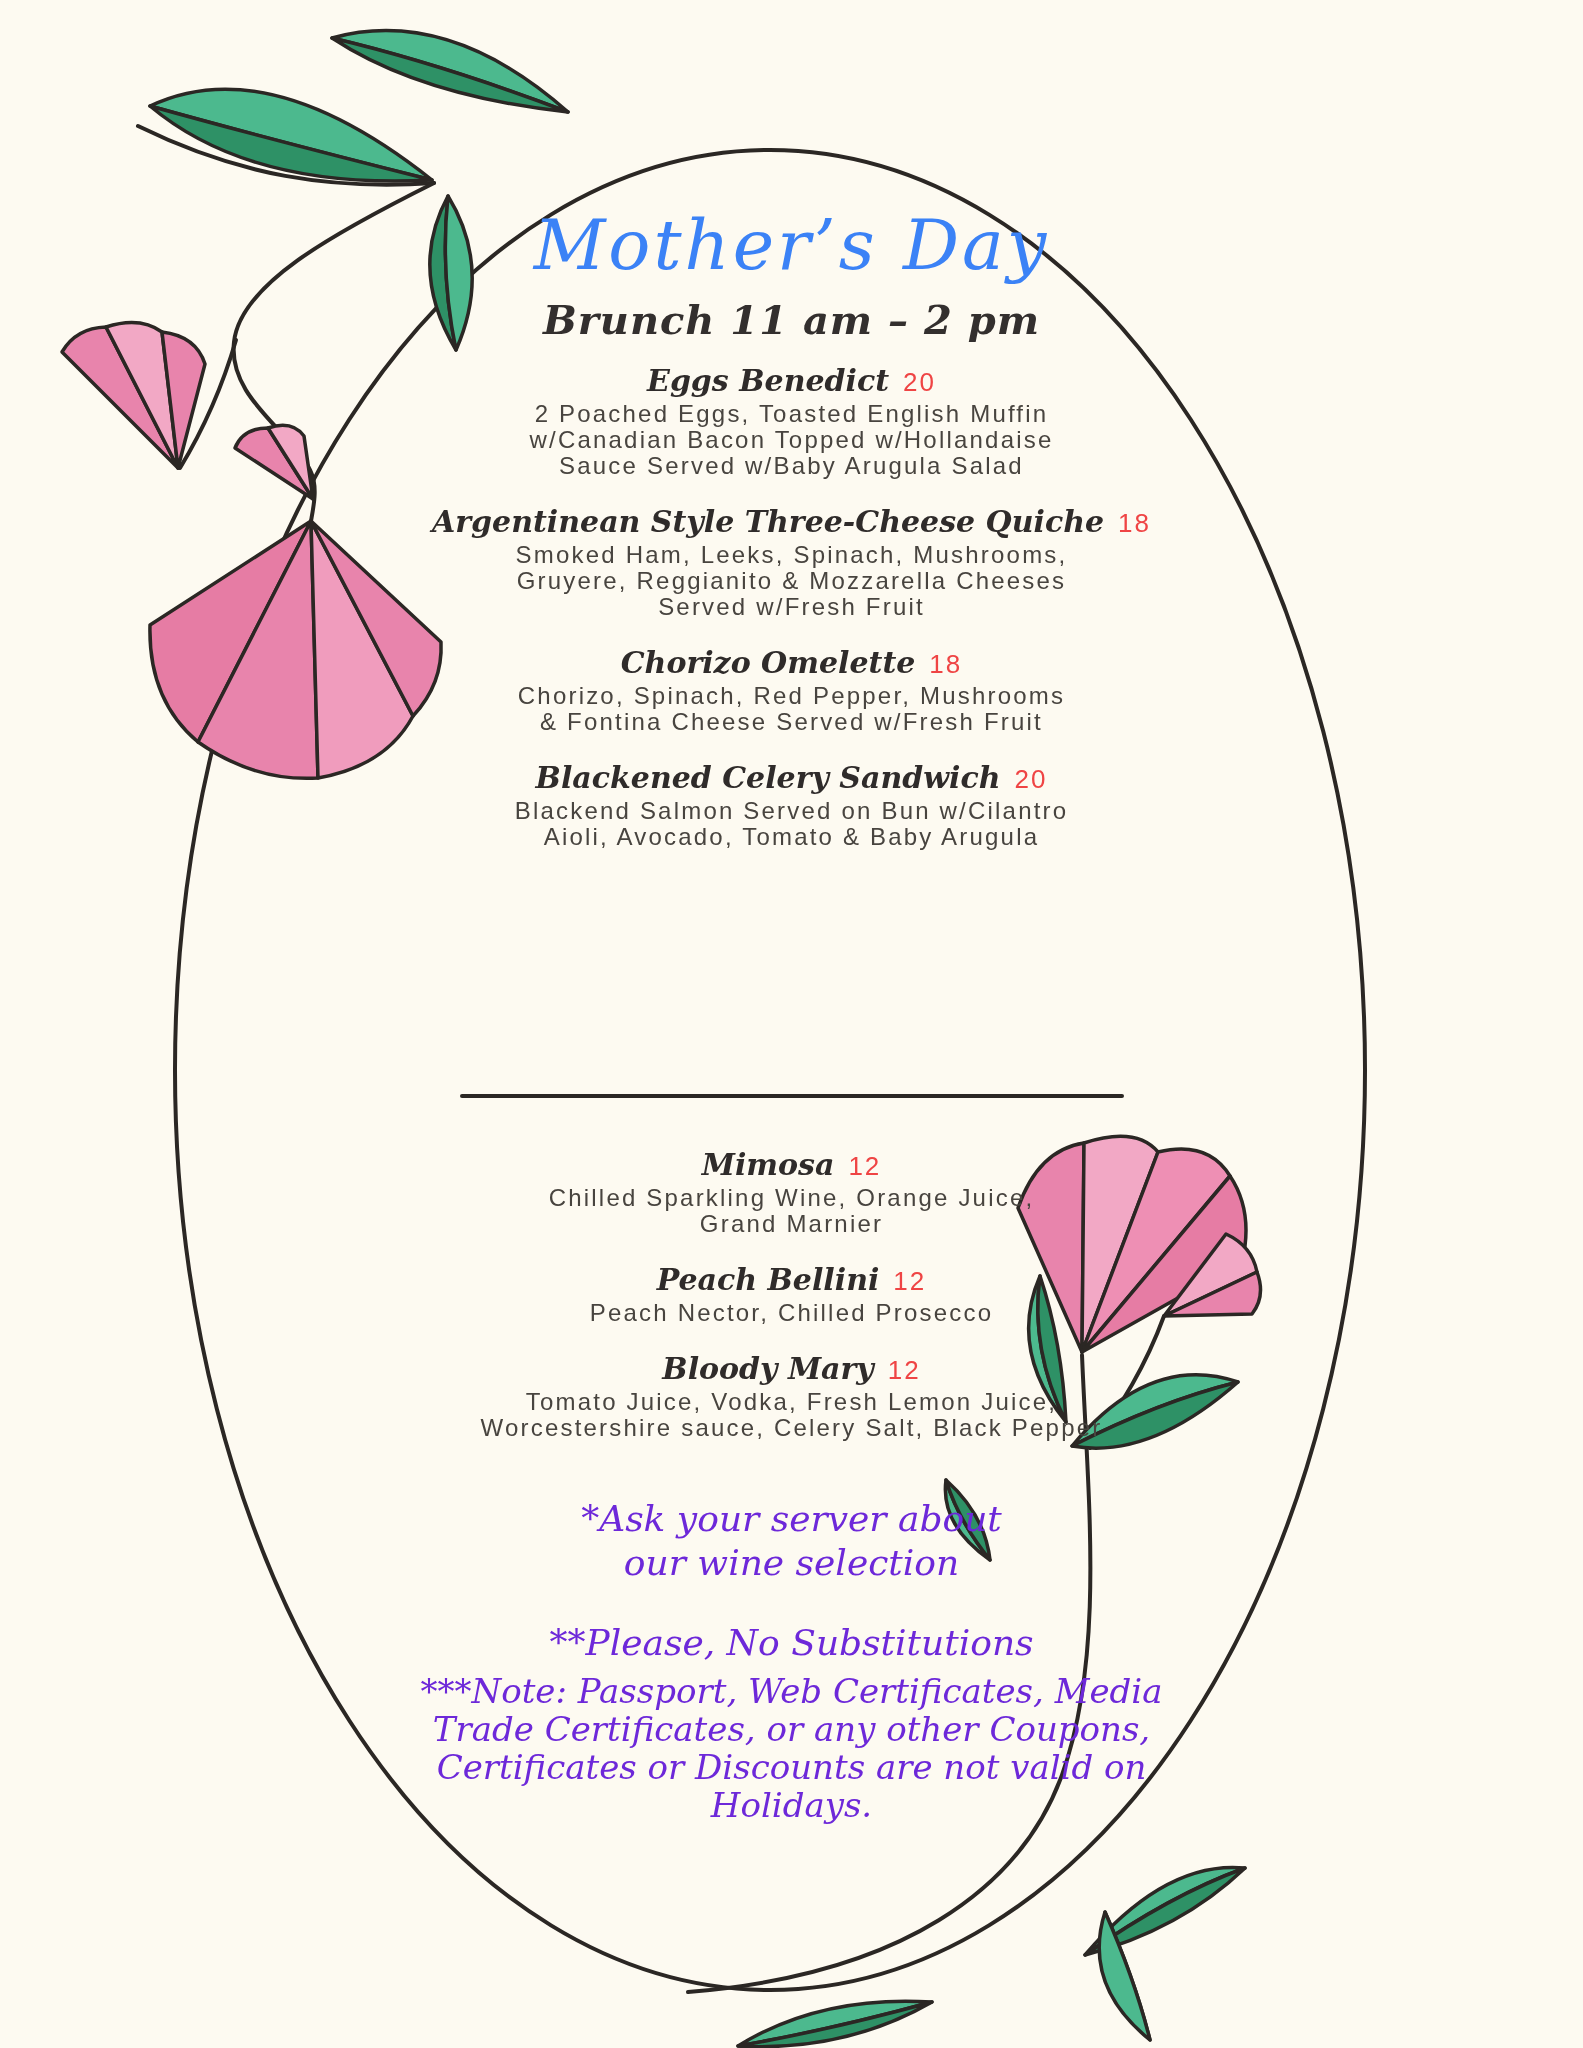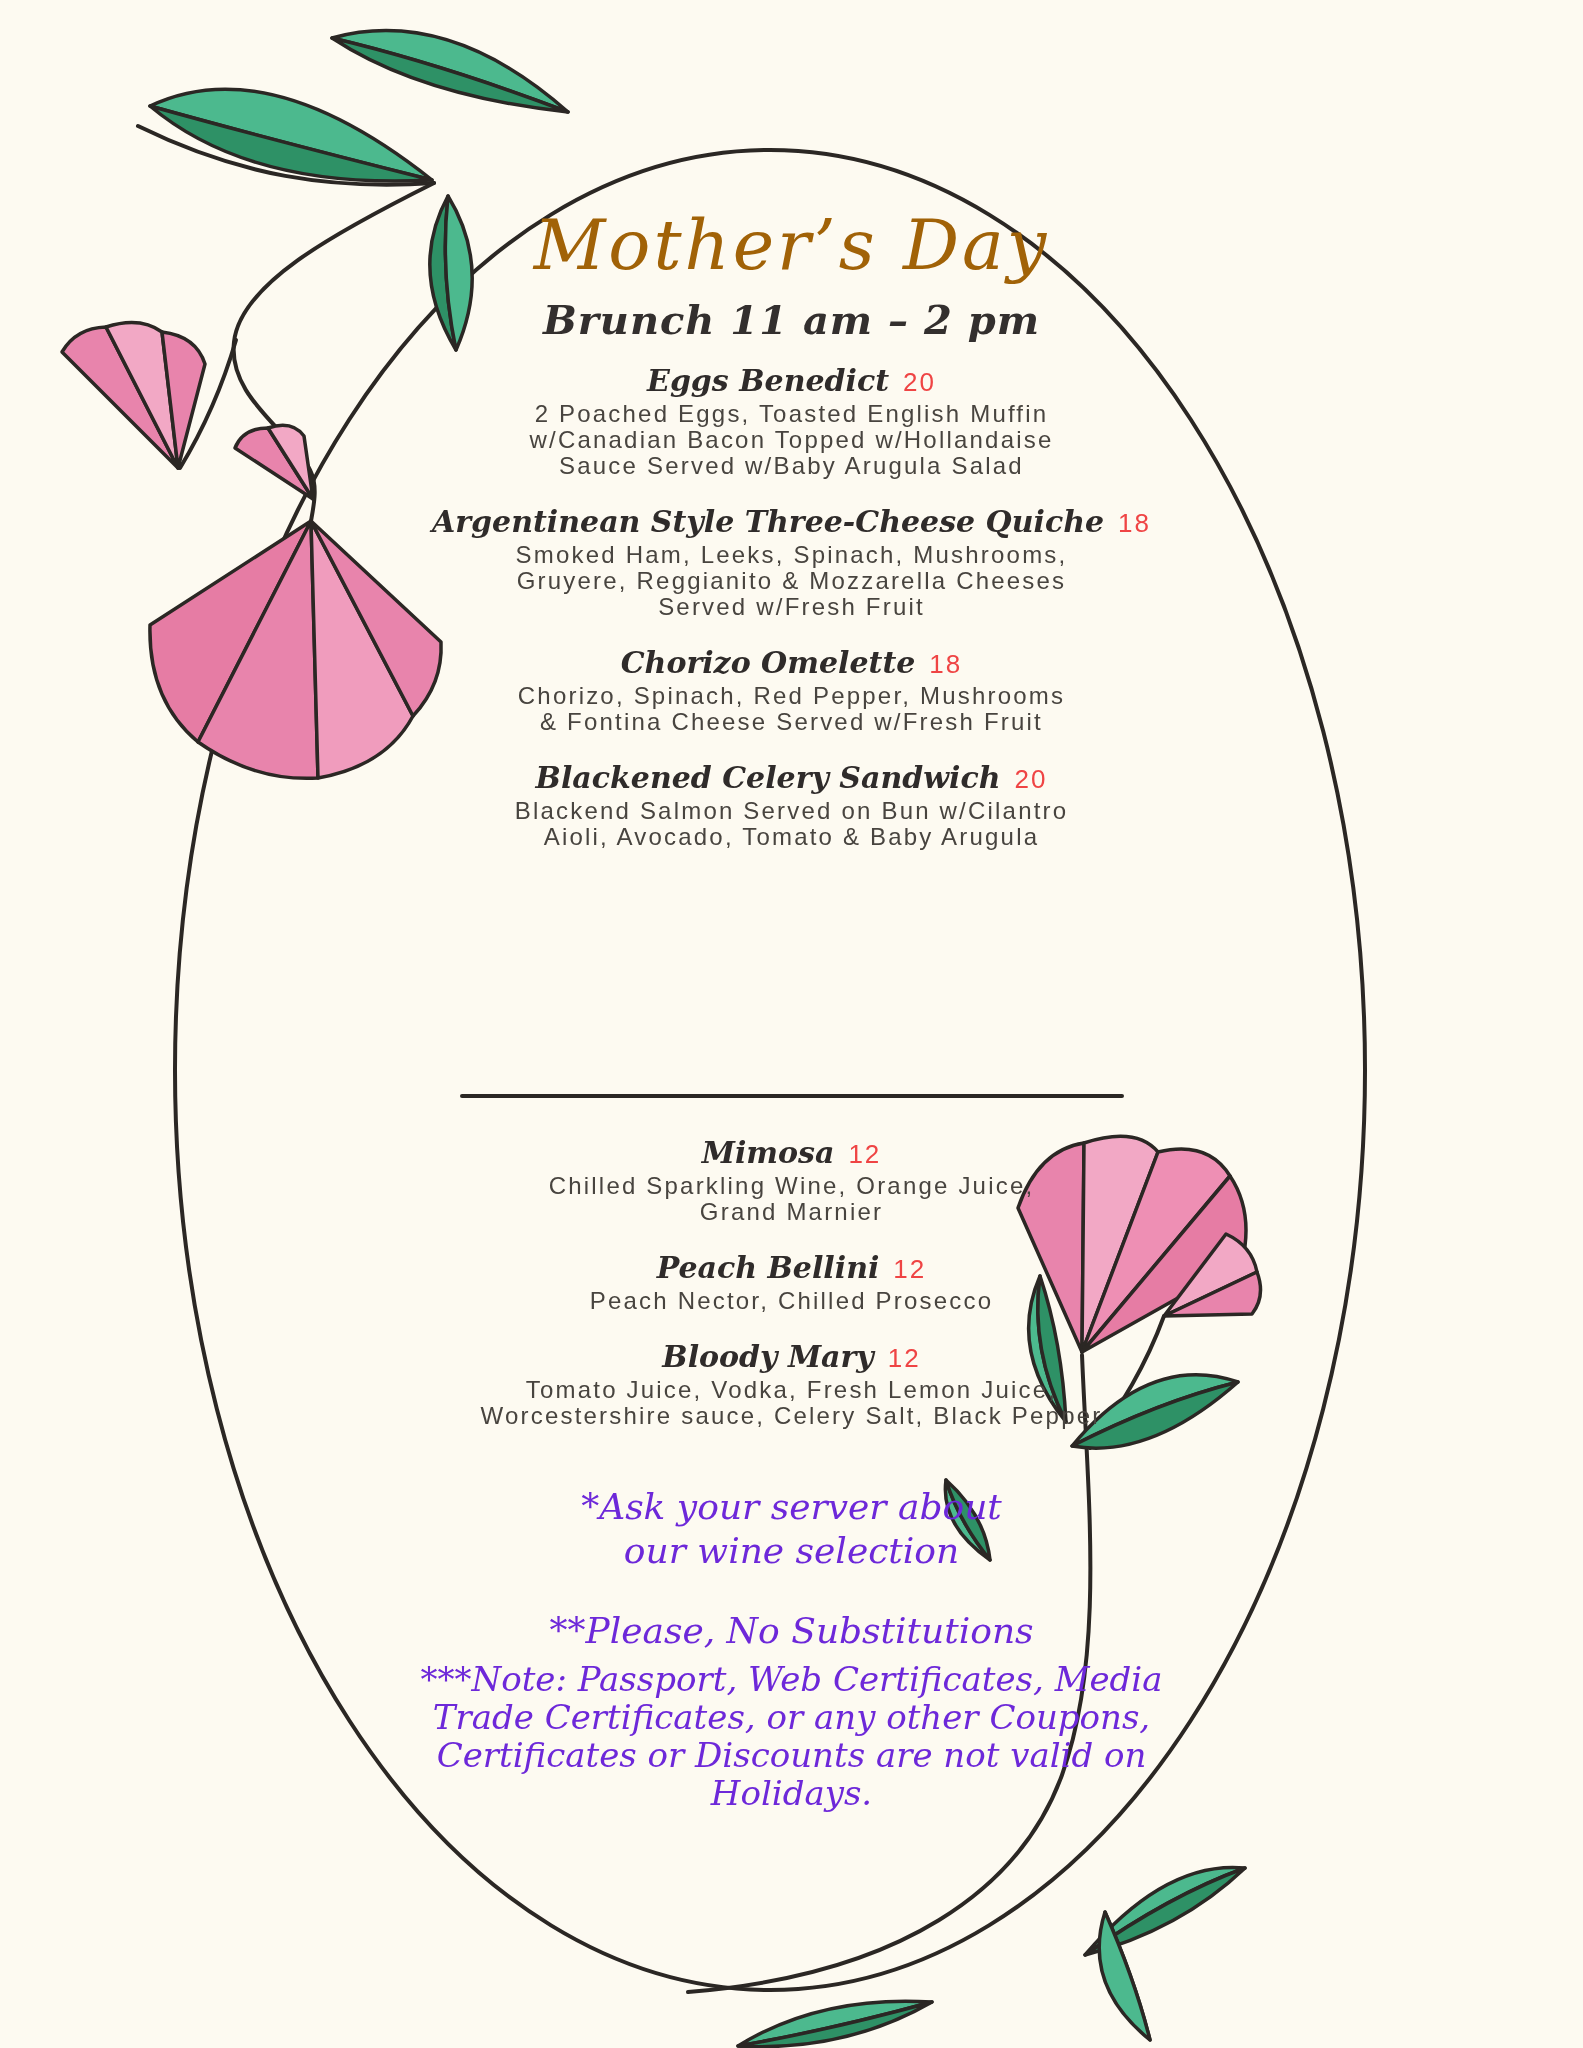--- a/index.html
+++ b/index.html
@@ -14,31 +14,31 @@
   .decor{position:absolute;inset:0;width:1583px;height:2048px;}
   .col{
     position:absolute;top:206px;left:0;right:0;margin:0 auto;
     width:860px;text-align:center;
   }
   .title{
     margin:0;
     font-family:"DejaVu Serif", serif;
     font-style:italic;font-weight:400;
     font-size:70px;line-height:78px;
-    color:#a16207;letter-spacing:3px;
+    color:#3b82f6;letter-spacing:3px;
   }
   .subtitle{
     margin-top:12px;
     font-family:"DejaVu Serif", serif;
     font-style:italic;font-weight:700;
     font-size:40px;line-height:48px;
     color:#332f2e;letter-spacing:1px;
   }
   .food{margin-top:18px;}
-  .drinks{margin-top:36px;}
+  .drinks{margin-top:48px;}
   .item{margin:0 0 24px 0;}
   .item-head{
     font-family:"DejaVu Serif", serif;
     font-style:italic;font-weight:700;
     font-size:30px;line-height:38px;color:#2f2b2a;
   }
   .item-price{
     font-family:"Liberation Sans", sans-serif;
     font-style:normal;font-weight:400;
     font-size:26px;color:#ef4444;letter-spacing:2px;margin-left:14px;

